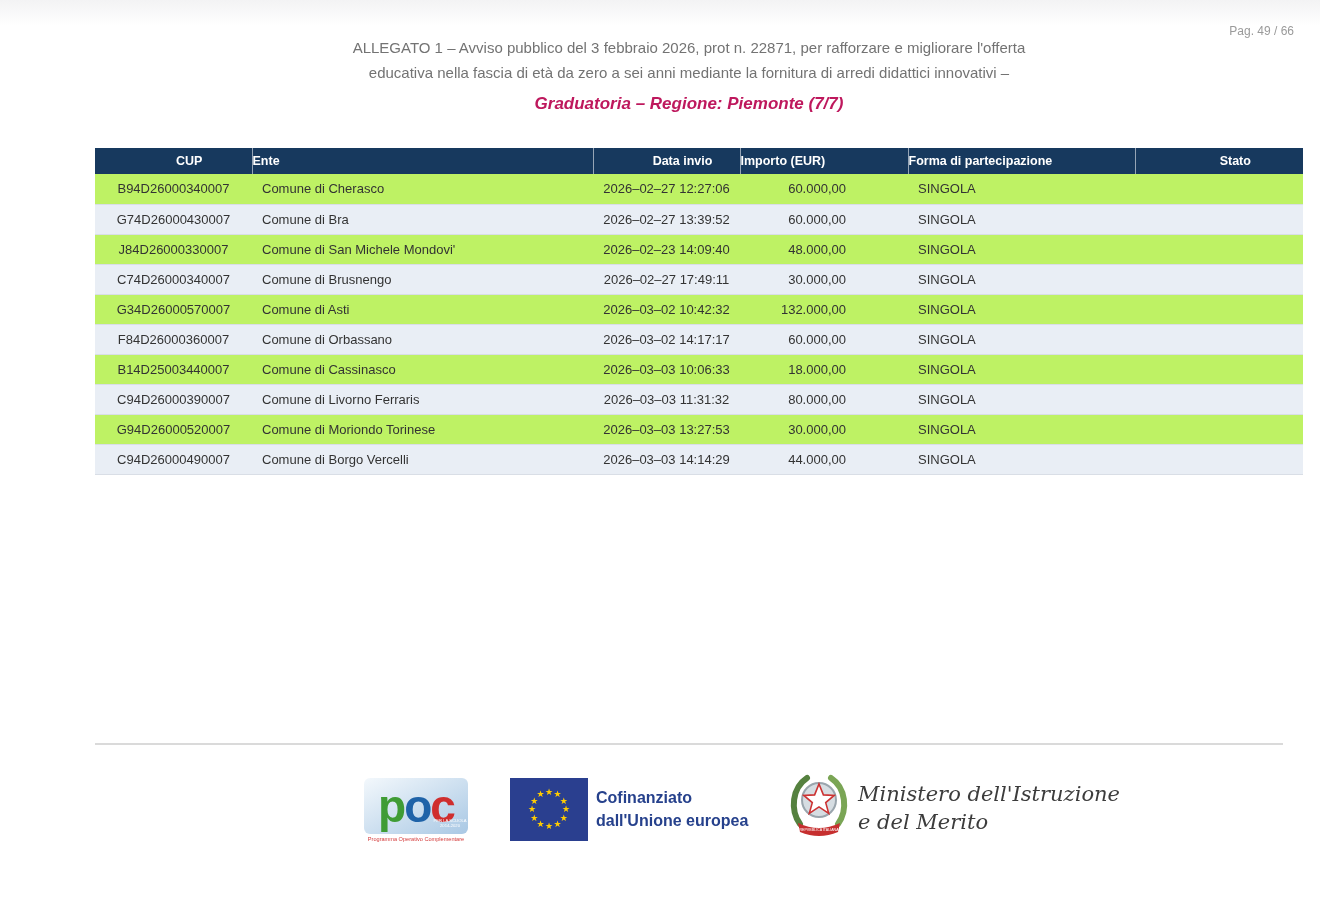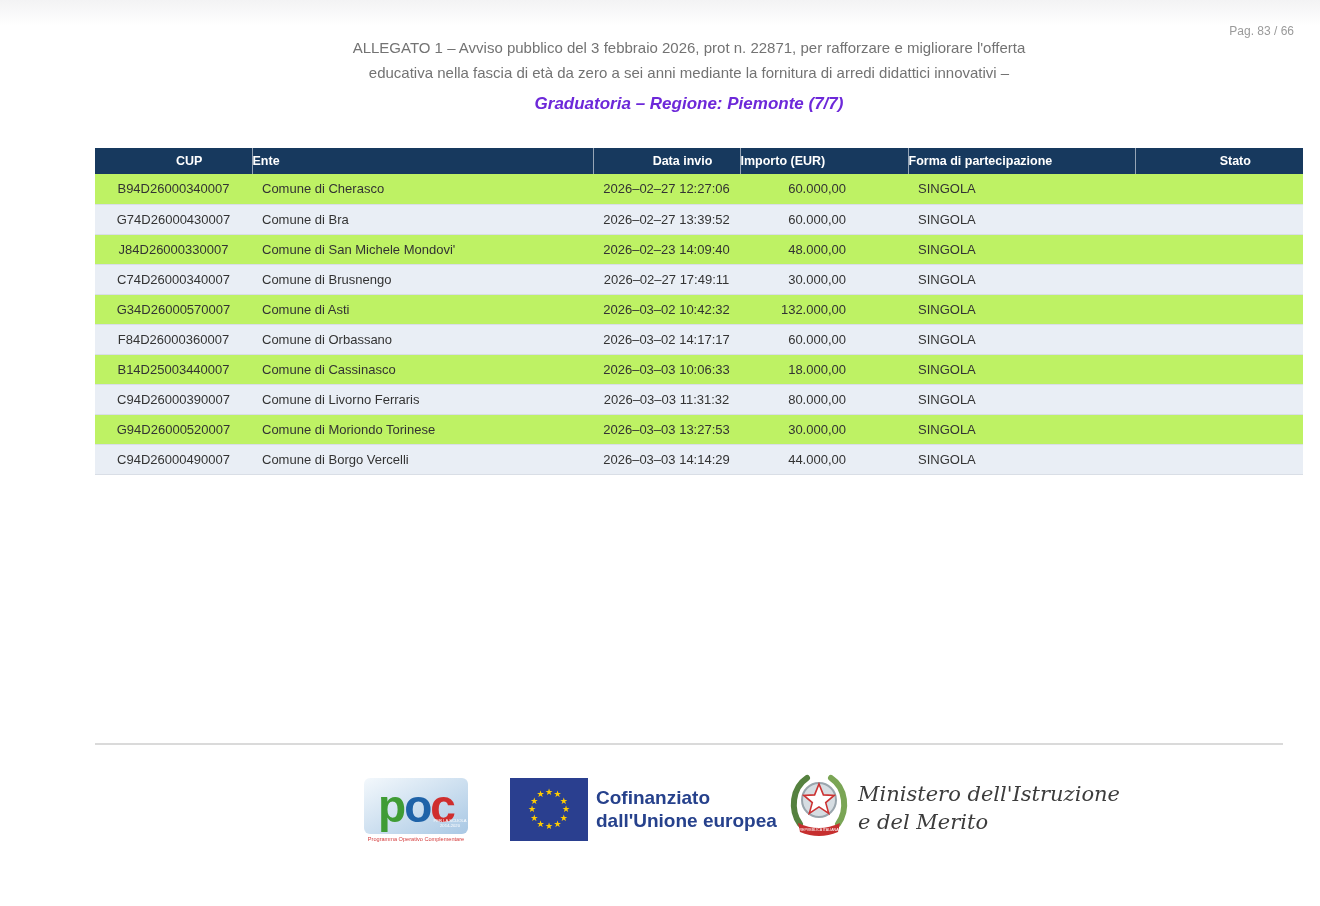--- a/index.html
+++ b/index.html
@@ -22,21 +22,21 @@
   .doc-head{
     position:absolute; top:36px; left:95px; width:1188px;
     text-align:center;
   }
   .title-line{
     font-size:15px; line-height:24.5px; color:#737373;
   }
   .subtitle{
     margin-top:9px;
     font-size:17px; font-weight:bold; font-style:italic;
-    color:#6d28d9;
+    color:#be185d;
   }
   .table-wrap{
     position:absolute; top:148px; left:95px; width:1188px;
   }
   table{ border-collapse:collapse; width:1188px; table-layout:fixed; }
   thead th{
     background:#17395e; color:#ffffff;
     font-size:12.5px; font-weight:bold;
     height:26px; text-align:center;
     border-right:1px solid rgba(255,255,255,0.55);
@@ -58,35 +58,35 @@
   .col-stato{ width:168px; text-align:center; }
   thead th.col-ente, thead th.col-forma, thead th.col-importo{ text-align:left; padding:0; }
   .divider{
     position:absolute; top:743px; left:95px; width:1188px; height:2px;
     background:#dadada;
   }
   .logo-poc{ position:absolute; left:362px; top:776px; }
   .logo-eu{ position:absolute; left:510px; top:778px; }
   .eu-text{
     position:absolute; left:596px; top:786px;
-    font-size:19px; font-weight:bold; color:#26418c; line-height:23px;
+    font-size:16px; font-weight:bold; color:#26418c; line-height:23px;
   }
   .logo-emblem{ position:absolute; left:786px; top:770px; }
   .ministry-text{
     position:absolute; left:858px; top:780px;
     font-family:"DejaVu Serif", serif; font-style:italic;
     font-size:21px; color:#3c3c3c; line-height:28px;
   }
 </style>
 </head>
 <body>
 
 <div class="page-top-shade"></div>
 
-<div class="page-label">Pag. 83 / 66</div>
+<div class="page-label">Pag. 49 / 66</div>
 
 <div class="doc-head">
   <div class="title-line">ALLEGATO 1 – Avviso pubblico del 3 febbraio 2026, prot n. 22871, per rafforzare e migliorare l'offerta</div>
   <div class="title-line">educativa nella fascia di età da zero a sei anni mediante la fornitura di arredi didattici innovativi –</div>
   <div class="subtitle">Graduatoria – Regione: Piemonte (7/7)</div>
 </div>
 
 <div class="table-wrap">
   <table>
     <thead>

